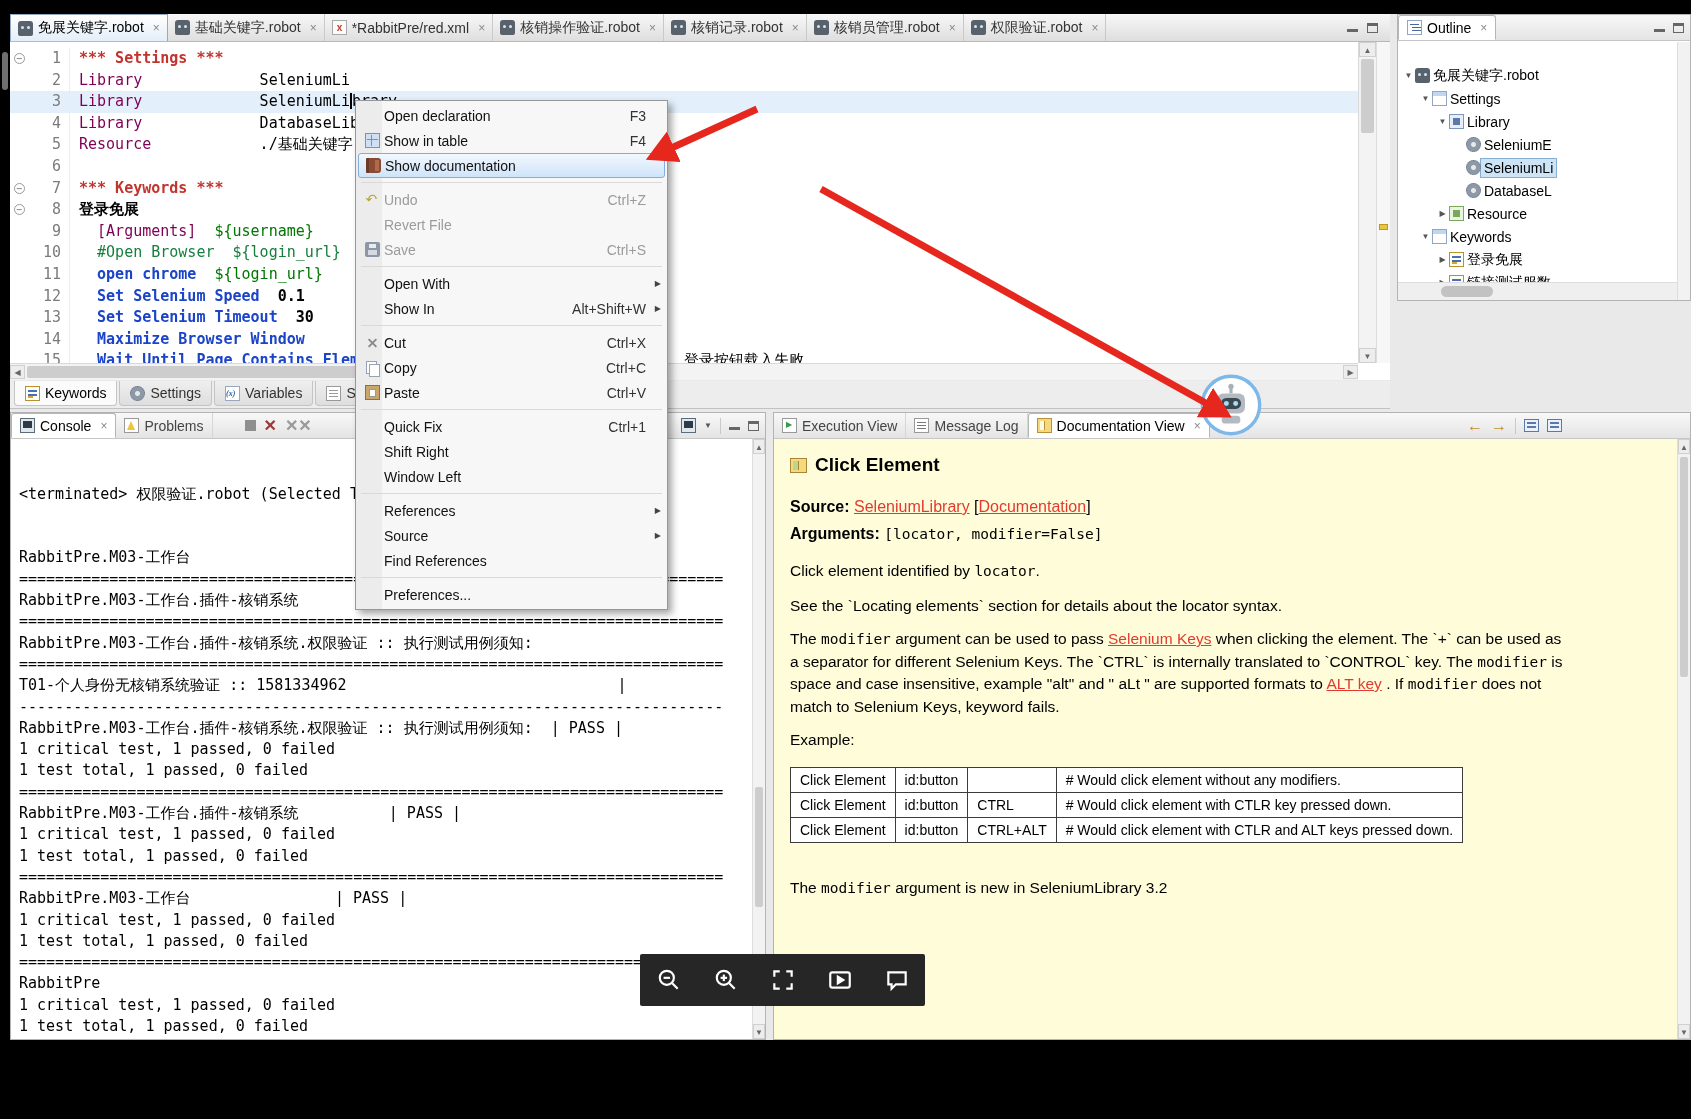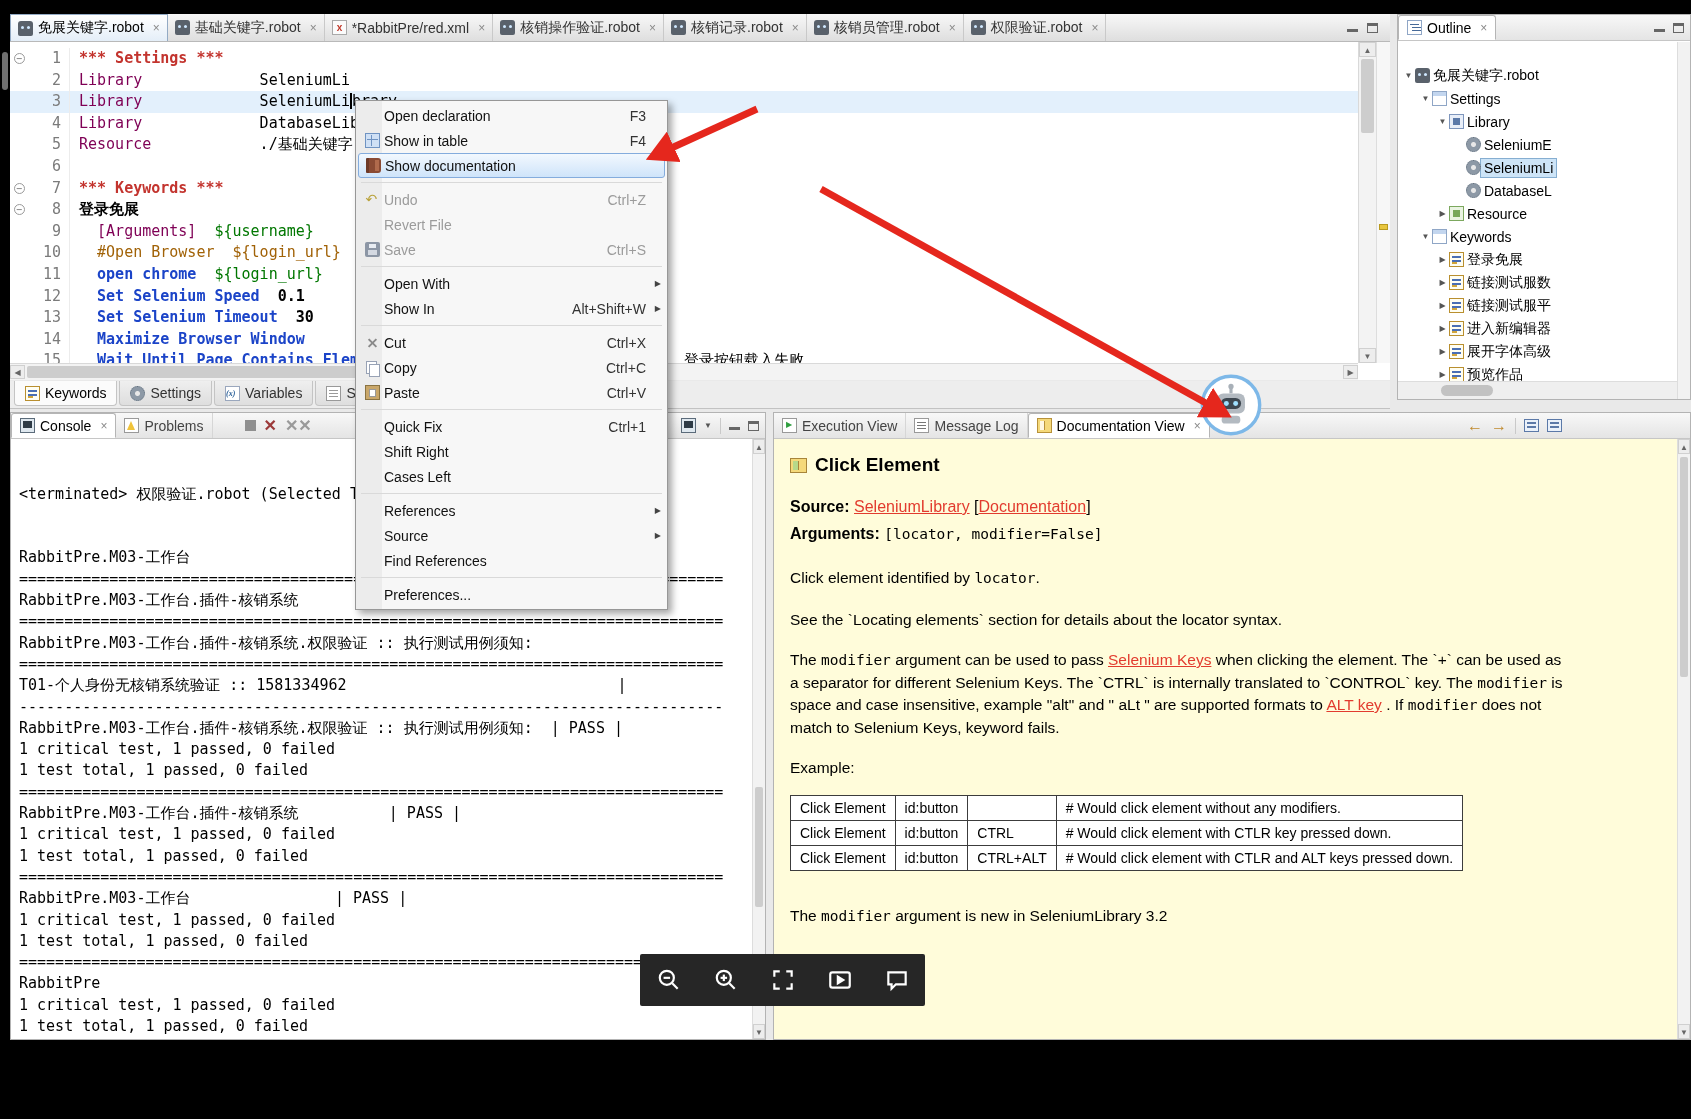--- a/index.html
+++ b/index.html
@@ -58,21 +58,21 @@
   .crow.current{background:#e3f0fc}
   .fold{width:18px;flex:none;display:flex;align-items:center;justify-content:center}
   .fold-dot{width:11px;height:11px;border:1px solid #9a9a9a;border-radius:50%;color:#777;font-size:10px;line-height:9px;text-align:center;background:#fff}
   .lnum{width:42px;flex:none;text-align:right;padding-right:8px;color:#7b7b7b;border-right:1px solid #ececec;margin-right:9px}
   .ccode{flex:1;white-space:pre}
   .sec{color:#c3342e;font-weight:bold}
   .set{color:#7f0055}
   .kw{color:#1b44c8;font-weight:bold}
   .kwdef{color:#000;font-weight:bold}
   .var{color:#007700}
-  .com{color:#a16207}
+  .com{color:#15803d}
   .arg{color:#7f0055}
   .num{color:#000;font-weight:bold}
   .caret{display:inline-block;width:2px;height:16px;background:#000;vertical-align:-3px}
   #ed-vscroll{position:absolute;right:14px;top:0;width:18px;bottom:17px;background:#f3f3f3;border-left:1px solid #d9d9d9}
   .sb-btn{position:absolute;width:100%;height:15px;font-size:8px;color:#666;text-align:center;line-height:15px;background:#ededed;border:1px solid #d0d0d0}
   #ed-vthumb{position:absolute;left:2px;right:2px;top:17px;height:74px;background:#cdcdcd;border-radius:2px}
   #ed-ruler{position:absolute;right:0;top:0;width:14px;bottom:17px;background:#f7f7f7;border-left:1px solid #ddd}
   #ed-ruler .mark{position:absolute;left:2px;width:9px;height:6px;background:#e8c63f;border:1px solid #b99a1f;top:182px}
   #ed-hscroll{position:absolute;left:0;bottom:0;height:17px;right:32px;background:#f3f3f3;border-top:1px solid #d9d9d9}
   .sbh-btn{position:absolute;top:1px;width:15px;height:14px;font-size:8px;color:#666;text-align:center;line-height:14px;background:#ededed;border:1px solid #d0d0d0}
@@ -80,42 +80,42 @@
 
   
   #editor-pages{position:absolute;left:10px;top:381px;width:1380px;height:28px;background:#ededed;border-bottom:1px solid #c2c2c2;display:flex;align-items:flex-start;padding-left:4px}
   .ptab{display:flex;align-items:center;gap:5px;height:25px;padding:0 10px;font-size:14px;border:1px solid #c4c4c4;border-top:none;background:linear-gradient(#efefef,#dedede);border-radius:0 0 4px 4px;margin-right:2px;color:#333;white-space:nowrap}
   .ptab.active{background:#fbfbfb;color:#000}
 
   
   .viewpanel{position:absolute;background:#fff;border:1px solid #b3b3b3}
   #console{left:10px;top:412px;width:756px;height:628px}
   #docpanel{left:773px;top:412px;width:918px;height:628px}
-  #outline{left:1397px;top:14px;width:294px;height:386px}
+  #outline{left:1397px;top:14px;width:294px;height:287px}
   .viewbar{height:26px;background:linear-gradient(#f8f8f8,#e4e4e4);border-bottom:1px solid #c6c6c6;display:flex;align-items:stretch}
   .vtabs{display:flex;align-items:stretch}
   .vtab{display:flex;align-items:center;gap:5px;padding:0 8px;font-size:14px;color:#444;border-right:1px solid #d6d6d6;white-space:nowrap}
   .vtab.active{background:#fff;border:1px solid #b5b5b5;border-bottom-color:#fff;border-top-left-radius:3px;border-top-right-radius:3px;color:#000}
   .vtools{display:flex;align-items:center;gap:8px;padding:0 6px}
   .vtools.right{margin-left:auto}
   .tool-sep{width:1px;height:16px;background:#c9c9c9}
 
   
   #console-body{position:absolute;left:0;top:26px;right:13px;bottom:0;overflow:hidden;font-family:"DejaVu Sans Mono",monospace;font-size:15px;line-height:21.3px;padding:2px 0 0 8px;white-space:pre}
   .console-line{height:21.3px;white-space:pre}
   .vscroll{position:absolute;right:0;top:26px;width:13px;bottom:0;background:#f2f2f2;border-left:1px solid #ddd}
   .vthumb{position:absolute;left:2px;right:2px;background:#cdcdcd;border-radius:2px}
 
   
   #doc-body{position:absolute;left:0;top:26px;right:13px;bottom:0;background:#fffcda;overflow:hidden;padding:15px 0 0 16px}
   .doc-title{font-size:19px;font-weight:bold;display:flex;align-items:center;gap:8px}
   .doc-title-icon{width:17px;height:15px;background:#f5d97a;border:1px solid #a8853a;position:relative}
   .doc-title-icon::after{content:"";position:absolute;left:2px;top:2px;bottom:2px;width:5px;background:#b7d98a;border-right:1px solid #a8853a}
   .doc-meta{margin-top:17px;font-size:16px;line-height:27px;max-width:780px}
-  .doc-para{margin-top:19px;font-size:15.5px;line-height:21.5px;max-width:778px}
+  .doc-para{margin-top:12px;font-size:15.5px;line-height:21.5px;max-width:778px}
   .dcode{font-family:"DejaVu Sans Mono",monospace;font-size:14.5px}
   .dlink{color:#e23b2e;text-decoration:underline}
   .dbold{font-weight:bold}
   #doc-table{border-collapse:collapse;margin-top:16px;background:#fff}
   #doc-table td{border:1px solid #3c3c3c;padding:4px 9px;font-size:14px;white-space:nowrap}
   #doc-table td:nth-child(3){min-width:74px}
   #doc-footer{margin-top:36px;font-size:15.5px}
 
   
   #outline-tree{position:absolute;top:27px;left:0;right:13px;bottom:18px;overflow:hidden;font-size:14px;padding-top:22px}
@@ -563,21 +563,21 @@
         <span class="msub"></span>
       </div>
       <div class="mitem">
         <span class="mic"></span>
         <span class="mlabel">Shift Right</span>
         <span class="mshortcut"></span>
         <span class="msub"></span>
       </div>
       <div class="mitem">
         <span class="mic"></span>
-        <span class="mlabel">Cases Left</span>
+        <span class="mlabel">Window Left</span>
         <span class="mshortcut"></span>
         <span class="msub"></span>
       </div>
       <div class="msep"></div>
       <div class="mitem">
         <span class="mic"></span>
         <span class="mlabel">References</span>
         <span class="mshortcut"></span>
         <span class="msub">▶</span>
       </div>

